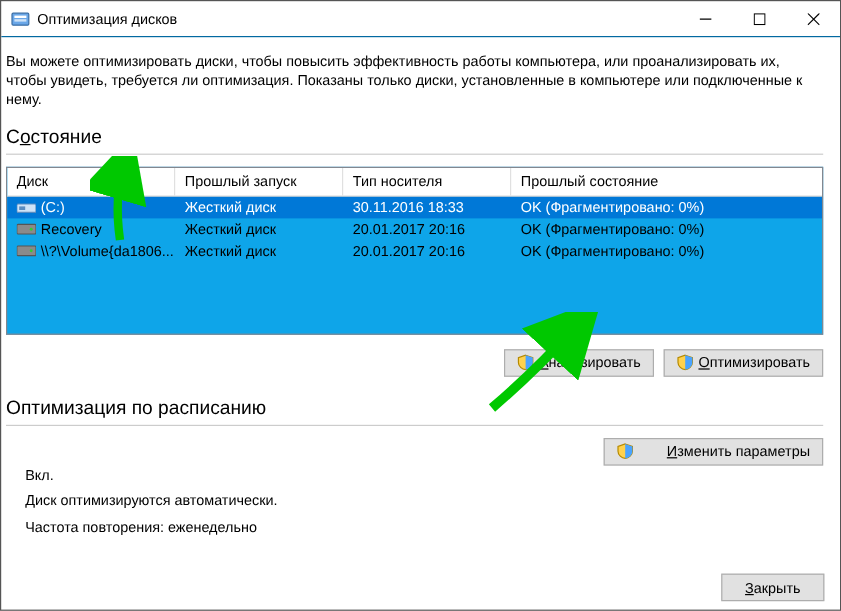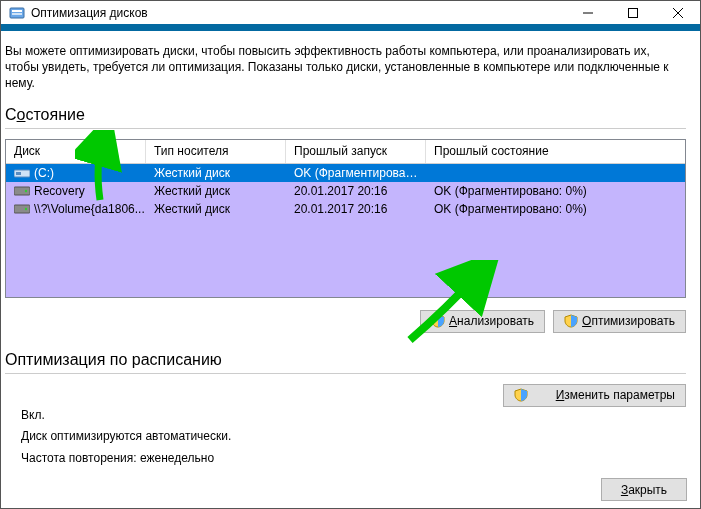--- a/index.html
+++ b/index.html
@@ -12,21 +12,21 @@
     width: 701px;
     height: 509px;
     overflow: hidden;
     border: 1px solid #555;
   }
   .titlebar {
     height: 30px;
     display: flex;
     align-items: center;
     padding-left: 8px;
-    border-bottom: 7px solid #0369a1;
+    border-bottom: 1px solid #0369a1;
   }
   .titlebar .title-icon {
     width: 16px; height: 16px;
     margin-right: 6px;
     display: flex; align-items: center; justify-content: center;
   }
   .titlebar .title-text {
     flex: 0 0 auto;
     font-size: 12px;
   }
@@ -51,23 +51,23 @@
     margin-bottom: 4px;
   }
   .section-label .ul { text-decoration: underline; }
   .divider-line {
     border-top: 1px solid #ccc;
     margin-top: 2px;
     margin-bottom: 10px;
   }
   .listbox {
     border: 1px solid #828790;
-    height: 159px;
+    height: 140px;
     overflow: hidden;
-    background: #c4b5fd;
+    background: #0ea5e9;
   }
   .list-header, .list-row {
     display: grid;
     grid-template-columns: 140px 140px 140px 1fr;
     align-items: center;
     font-size: 12px;
   }
   .list-header {
     height: 24px;
     border-bottom: 1px solid #d0d0d0;
@@ -192,34 +192,35 @@
   <div class="intro">Вы можете оптимизировать диски, чтобы повысить эффективность работы компьютера, или проанализировать их, чтобы увидеть, требуется ли оптимизация. Показаны только диски, установленные в компьютере или подключенные к нему.</div>
 
   <div class="section-label">
     <span>С</span><span class="ul">о</span><span>стояние</span>
   </div>
   <div class="divider-line"></div>
 
   <div class="listbox">
     <div class="list-header">
       <div>Диск</div>
+      <div>Прошлый запуск</div>
       <div>Тип носителя</div>
-      <div>Прошлый запуск</div>
       <div>Прошлый состояние</div>
     </div>
     <div id="rows-container">
         <div class="list-row selected">
           <div class="cell-disk">
             <span class="disk-ico"><svg viewBox="0 0 16 12" width="16" height="12">
                 <rect x="0" y="3" width="16" height="7" rx="1" fill="#cfe3f7" stroke="#5a8cc0"></rect>
                 <rect x="2" y="5" width="5" height="3" fill="#5a8cc0"></rect>
               </svg></span>
             <span>(C:)</span>
           </div>
           <div>Жесткий диск</div>
+          <div>30.11.2016 18:33</div>
           <div>OK (Фрагментировано: 0%)</div>
         </div>
         <div class="list-row">
           <div class="cell-disk">
             <span class="disk-ico"><svg viewBox="0 0 16 12" width="16" height="12">
                 <rect x="0" y="2" width="16" height="8" rx="1" fill="#8a8a8a" stroke="#555"></rect>
                 <circle cx="12" cy="6" r="1.2" fill="#3c3"></circle>
               </svg></span>
             <span>Recovery</span>
           </div>

